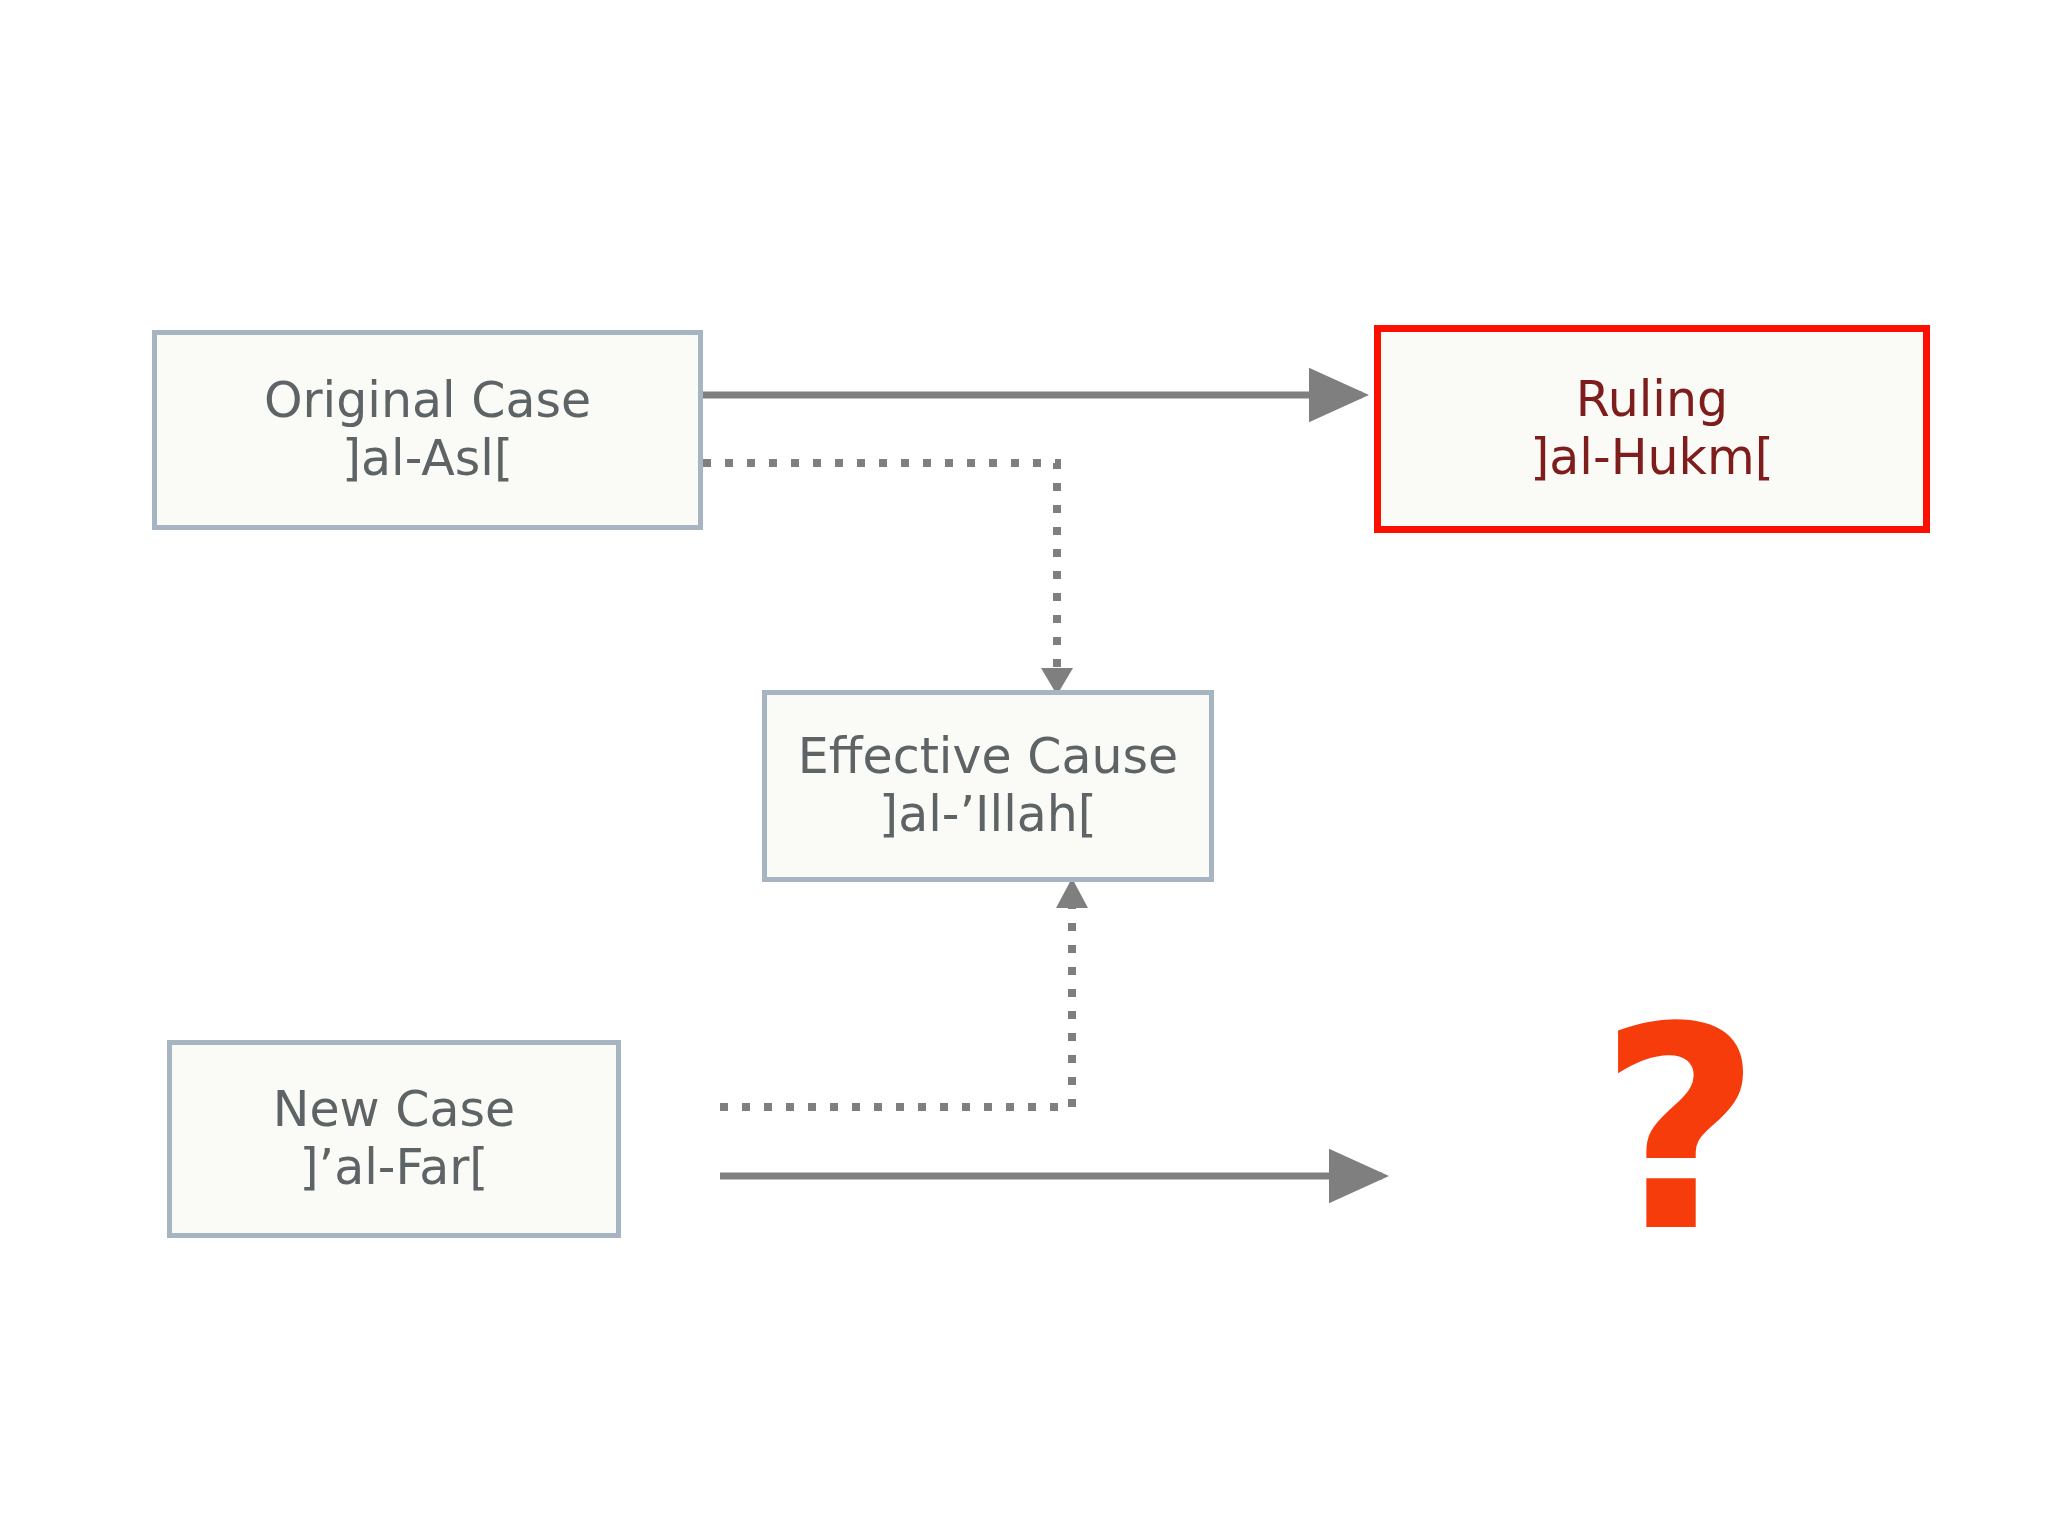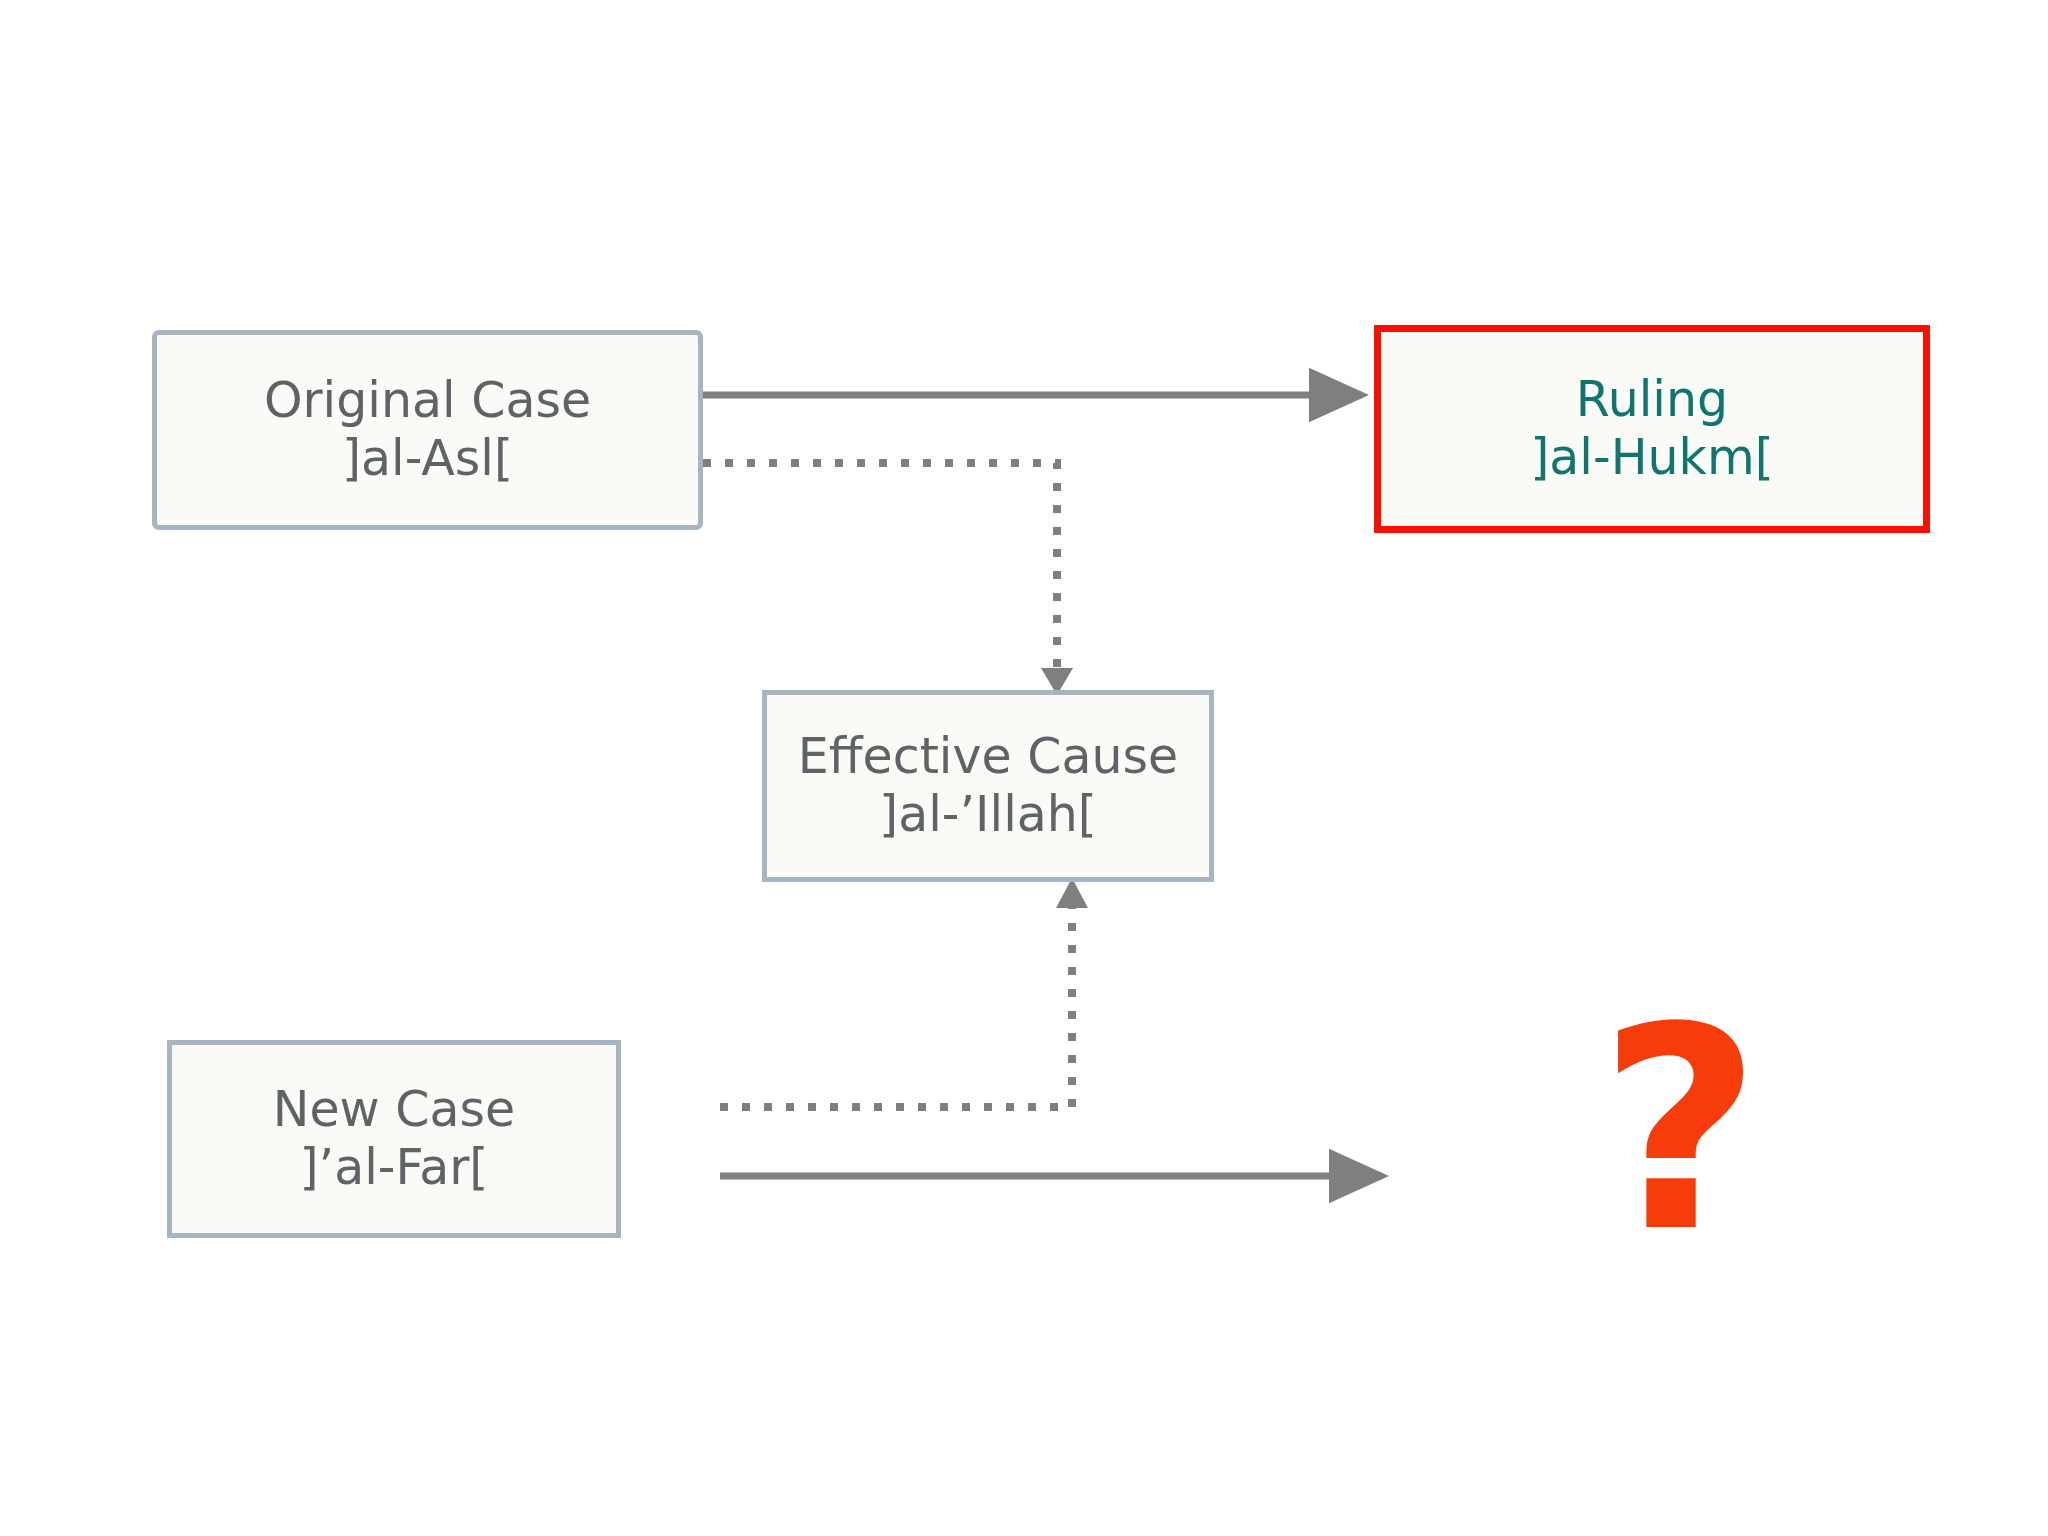--- a/index.html
+++ b/index.html
@@ -39,30 +39,29 @@
     line-height: 1.18;
     text-align: center;
     white-space: nowrap;
   }
   .node.plain {
     border: 5px solid #a7b4c2;
     color: #5e6366;
   }
   .node.highlight {
     border: 7px solid #fc0e00;
-    color: #0f766e;
+    color: #7f1d1d;
   }
   .node .line {
     display: block;
   }
   
   #node-original-case {
     left: 152px;  top: 330px;  width: 551px;  height: 200px;
     font-size: 49px;
-    border-radius: 7px;
   }
   #node-ruling {
     left: 1374px; top: 325px;  width: 556px;  height: 208px;
     font-size: 49px;
   }
   #node-effective-cause {
     left: 762px;  top: 690px;  width: 452px;  height: 192px;
     font-size: 49px;
   }
   #node-new-case {

